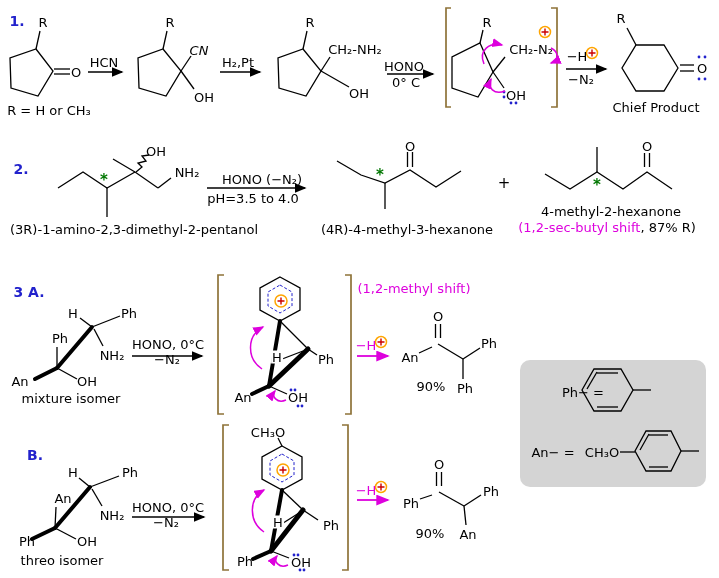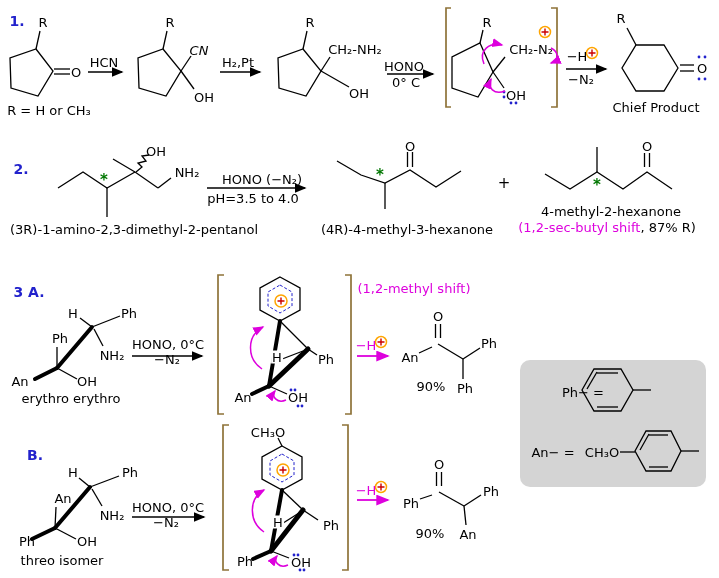--- a/index.html
+++ b/index.html
@@ -292,21 +292,21 @@
   <div class="L" style="left:611px;top:211px;text-align:right;">4-methyl-2-hexanone</div>
   <div class="L" style="left:607px;top:227px;"><span class="mg">(1,2-sec-butyl shift</span><span>, 87% R)</span></div>
 
   <div class="L bl" style="left:29px;top:292px;">3 A.</div>
   <div class="L" style="left:73px;top:313px;">H</div>
   <div class="L" style="left:129px;top:313px;">Ph</div>
   <div class="L" style="left:60px;top:338px;">Ph</div>
   <div class="L" style="left:112px;top:355px;">NH₂</div>
   <div class="L" style="left:20px;top:381px;">An</div>
   <div class="L" style="left:87px;top:381px;">OH</div>
-  <div class="L" style="left:71px;top:398px;">erythro erythro</div>
+  <div class="L" style="left:71px;top:398px;">mixture isomer</div>
   <div class="L" style="left:168px;top:344px;">HONO, 0°C</div>
   <div class="L" style="left:167px;top:359px;">−N₂</div>
   <div class="L wb" style="left:277px;top:357px;">H</div>
   <div class="L" style="left:326px;top:359px;">Ph</div>
   <div class="L" style="left:243px;top:397px;">An</div>
   <div class="L" style="left:298px;top:397px;">OH</div>
   <div class="L mg" style="left:366px;top:345px;">−H</div>
   <div class="L" style="left:410px;top:357px;">An</div>
   <div class="L" style="left:438px;top:316px;">O</div>
   <div class="L" style="left:489px;top:343px;">Ph</div>

